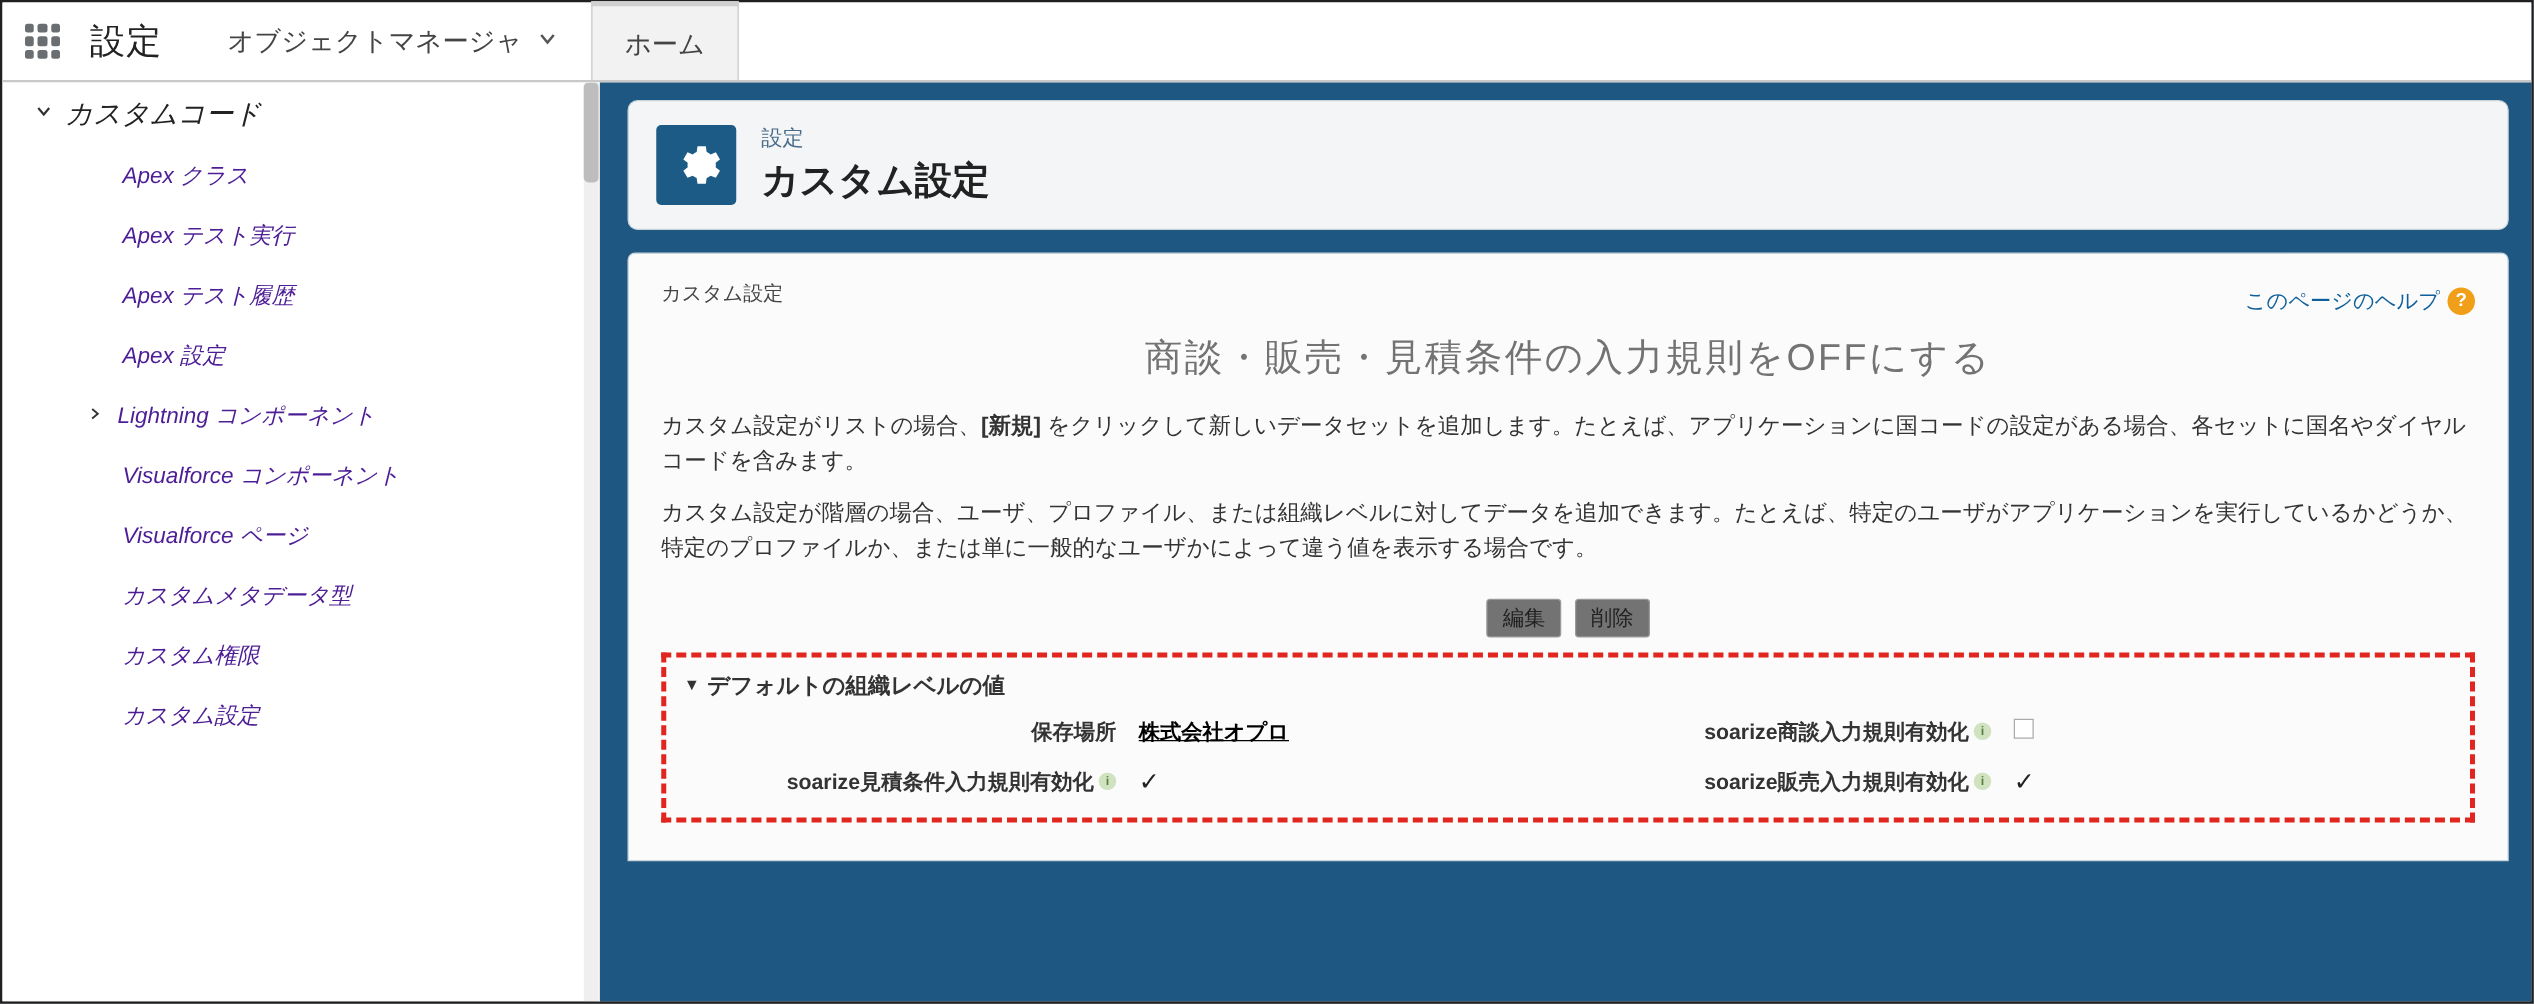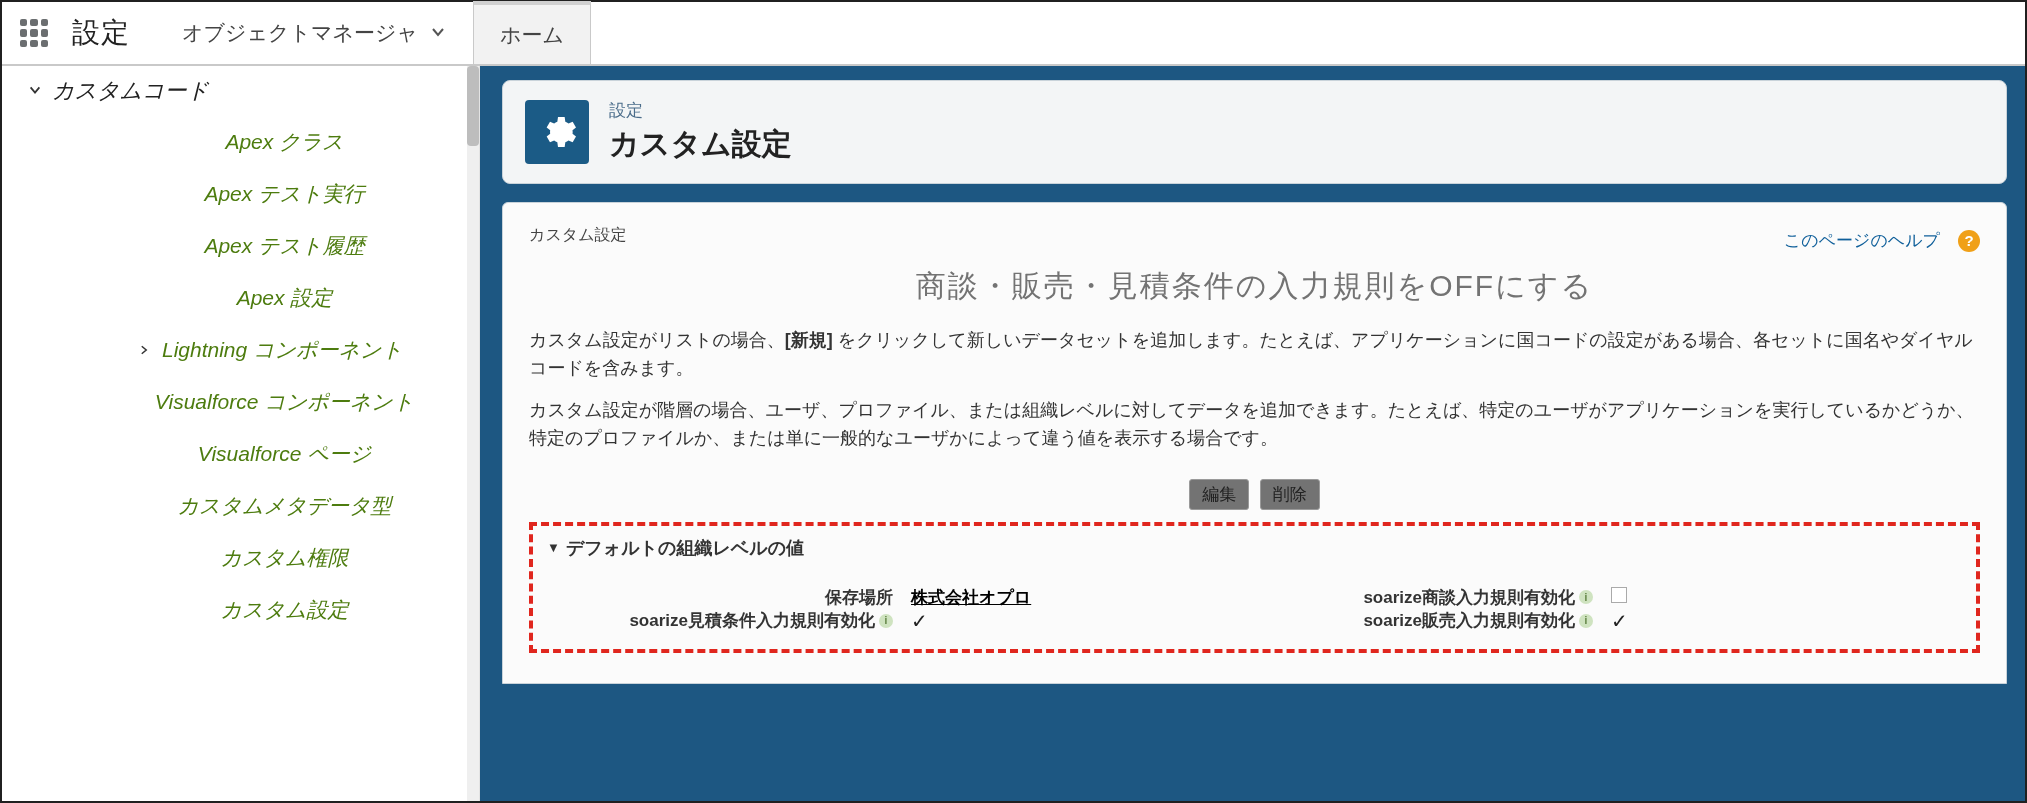--- a/index.html
+++ b/index.html
@@ -22,52 +22,52 @@
 
 
 .sidebar-wrap { width: 478px; position: relative; border-right: 1px solid #e3e3e3; background: #fff; overflow: hidden; }
 .sidebar { height: 100%; overflow-y: hidden; font-style: italic; }
 .sbar-scroll { position: absolute; right: 0; top: 0; bottom: 0; width: 12px; background: #efefef; }
 .sbar-thumb { position: absolute; right: 0; top: 0; width: 12px; height: 80px; background: #bdbdbd; border-radius: 4px; }
 
 .tree-row { padding: 10px 8px 10px 26px; display: flex; align-items: center; font-size: 22px; color: #222; }
 .tree-row .arrow { width: 24px; color: #444; font-size: 15px; }
 .tree-row.parent { font-size: 22px; }
-.tree-child { padding: 12px 8px 12px 96px; font-size: 21px; color: #4d7c0f; display: flex; align-items: center; justify-content: center; }
+.tree-child { padding: 12px 8px 12px 96px; font-size: 18px; color: #4c1d95; display: flex; align-items: center; }
 .tree-child .arrow { width: 24px; margin-left: -28px; color: #444; font-size: 15px; }
 
 
 .main { flex: 1; background: #1d5782; position: relative; overflow: hidden; }
 .main-inner-pad { padding: 14px 18px 0 22px; height: 100%; }
 
 
 .title-card { background: #f3f5f6; border: 1px solid #c9d3da; border-radius: 8px; padding: 18px 22px; display: flex; align-items: center; gap: 20px; }
 .title-icon { width: 64px; height: 64px; background: #1b5b86; border-radius: 4px; display: flex; align-items: center; justify-content: center; }
 .title-icon svg { width: 40px; height: 40px; fill: #fff; }
 .title-text .sub { font-size: 17px; color: #4a6c8a; }
 .title-text .main-title { font-size: 30px; font-weight: bold; color: #222; margin-top: 2px; }
 
 
 .content-panel { background: #fbfbfb; border: 1px solid #c9d3da; border-radius: 6px 6px 0 0; margin-top: 18px; padding: 22px 26px 30px 26px; position: relative; min-height: 480px; }
 .crumb { font-size: 16px; color: #444; }
 .page-title { font-size: 30px; color: #737373; margin-top: 20px; letter-spacing: 2px; text-align: center; }
-.help-link { position: absolute; right: 26px; top: 26px; font-size: 17px; color: #0f5f9a; display: flex; align-items: center; gap: 18px; }
+.help-link { position: absolute; right: 26px; top: 26px; font-size: 17px; color: #0f5f9a; display: flex; align-items: center; gap: 6px; }
 .help-icon { width: 22px; height: 22px; border-radius: 50%; background: #f0a018; color: #fff; display: flex; align-items: center; justify-content: center; font-size: 15px; font-weight: bold; }
 .desc { font-size: 18px; color: #333; margin-top: 20px; line-height: 1.55; }
 .desc + .desc { margin-top: 14px; }
 
 .btn-row { text-align: center; margin-top: 26px; }
 .btn { display: inline-block; font-size: 17px; color: #222; background: #737373; border: 1px solid #9a9a9a; border-radius: 3px; padding: 3px 12px; margin: 0 3px; }
 
 .section-box { border: 4px dashed #e0261e; border-radius: 0; margin-top: 12px; padding: 0; }
 .section-inner { padding: 10px 14px 16px 14px; }
 .section-head { font-size: 18px; font-weight: bold; color: #333; display: flex; align-items: center; gap: 6px; }
 .section-head .tri { font-size: 13px; }
 
-.kv-grid { display: grid; grid-template-columns: 360px 340px 360px 120px; margin-top: 26px; align-items: center; font-size: 17px; }
+.kv-grid { display: grid; grid-template-columns: 360px 340px 360px 120px; row-gap: 16px; margin-top: 14px; align-items: center; font-size: 17px; }
 .kv-label { text-align: right; font-weight: bold; color: #333; padding-right: 14px; display: flex; justify-content: flex-end; align-items: center; gap: 4px; }
 .kv-val { text-align: left; padding-left: 4px; }
 .kv-val a { color: #000000; text-decoration: underline; font-weight: bold; }
 .info-icn { width: 14px; height: 14px; border-radius: 50%; background: #cfe3c0; color: #5c7f3f; font-size: 10px; display: inline-flex; align-items: center; justify-content: center; font-weight: bold; }
 .chk-empty { width: 16px; height: 16px; border: 1px solid #aaa; display: inline-block; background: #fff; }
 .check { font-size: 20px; color: #222; }
 
 </style>
 </head>
 <body>

